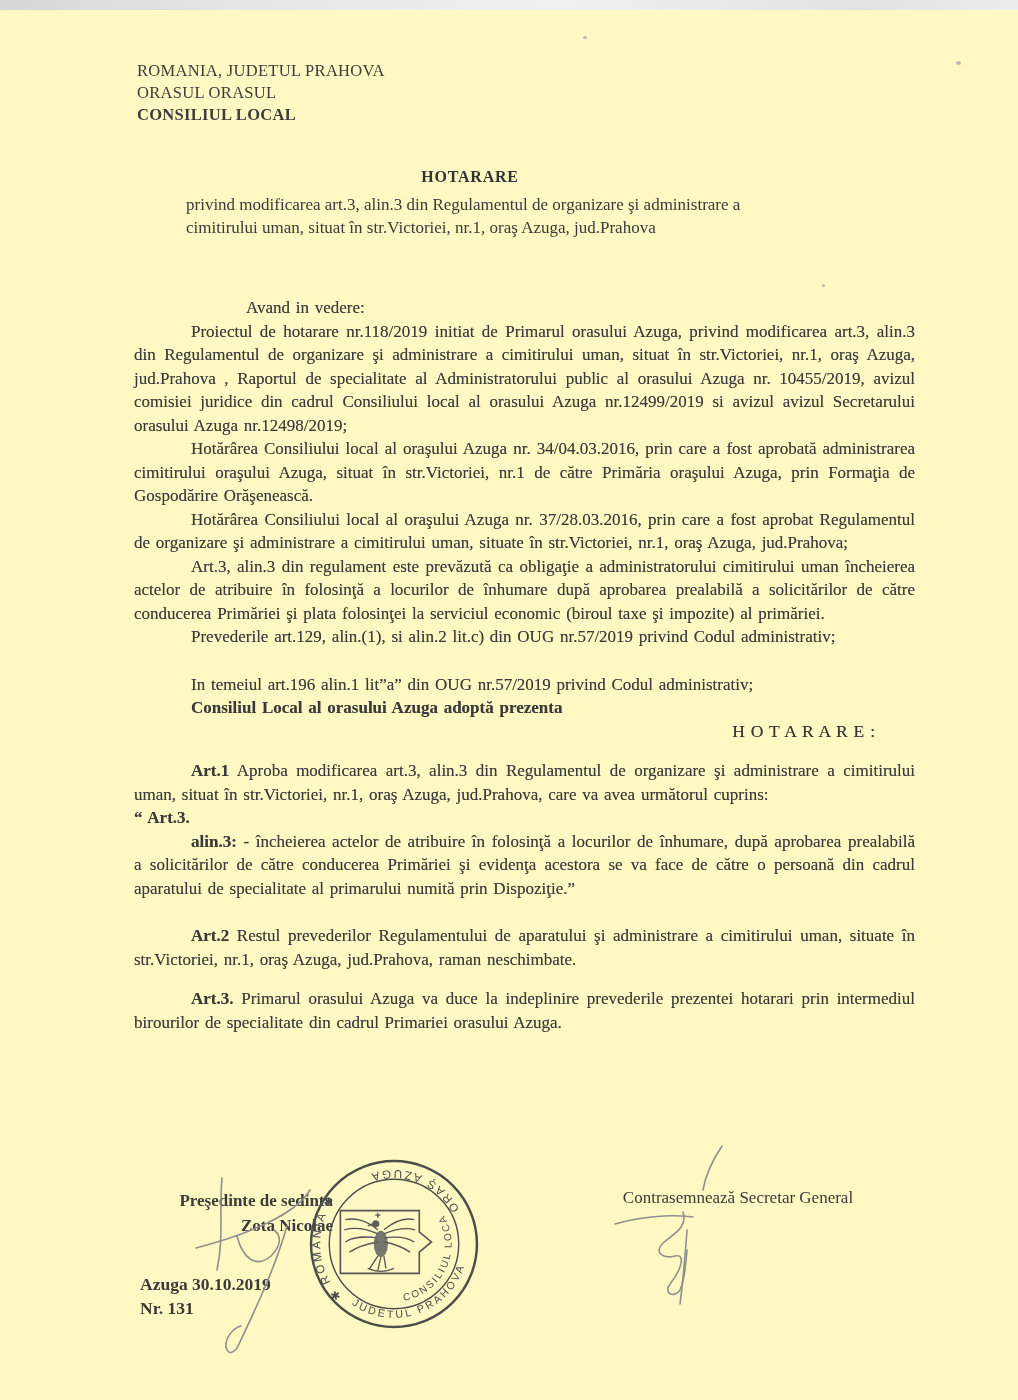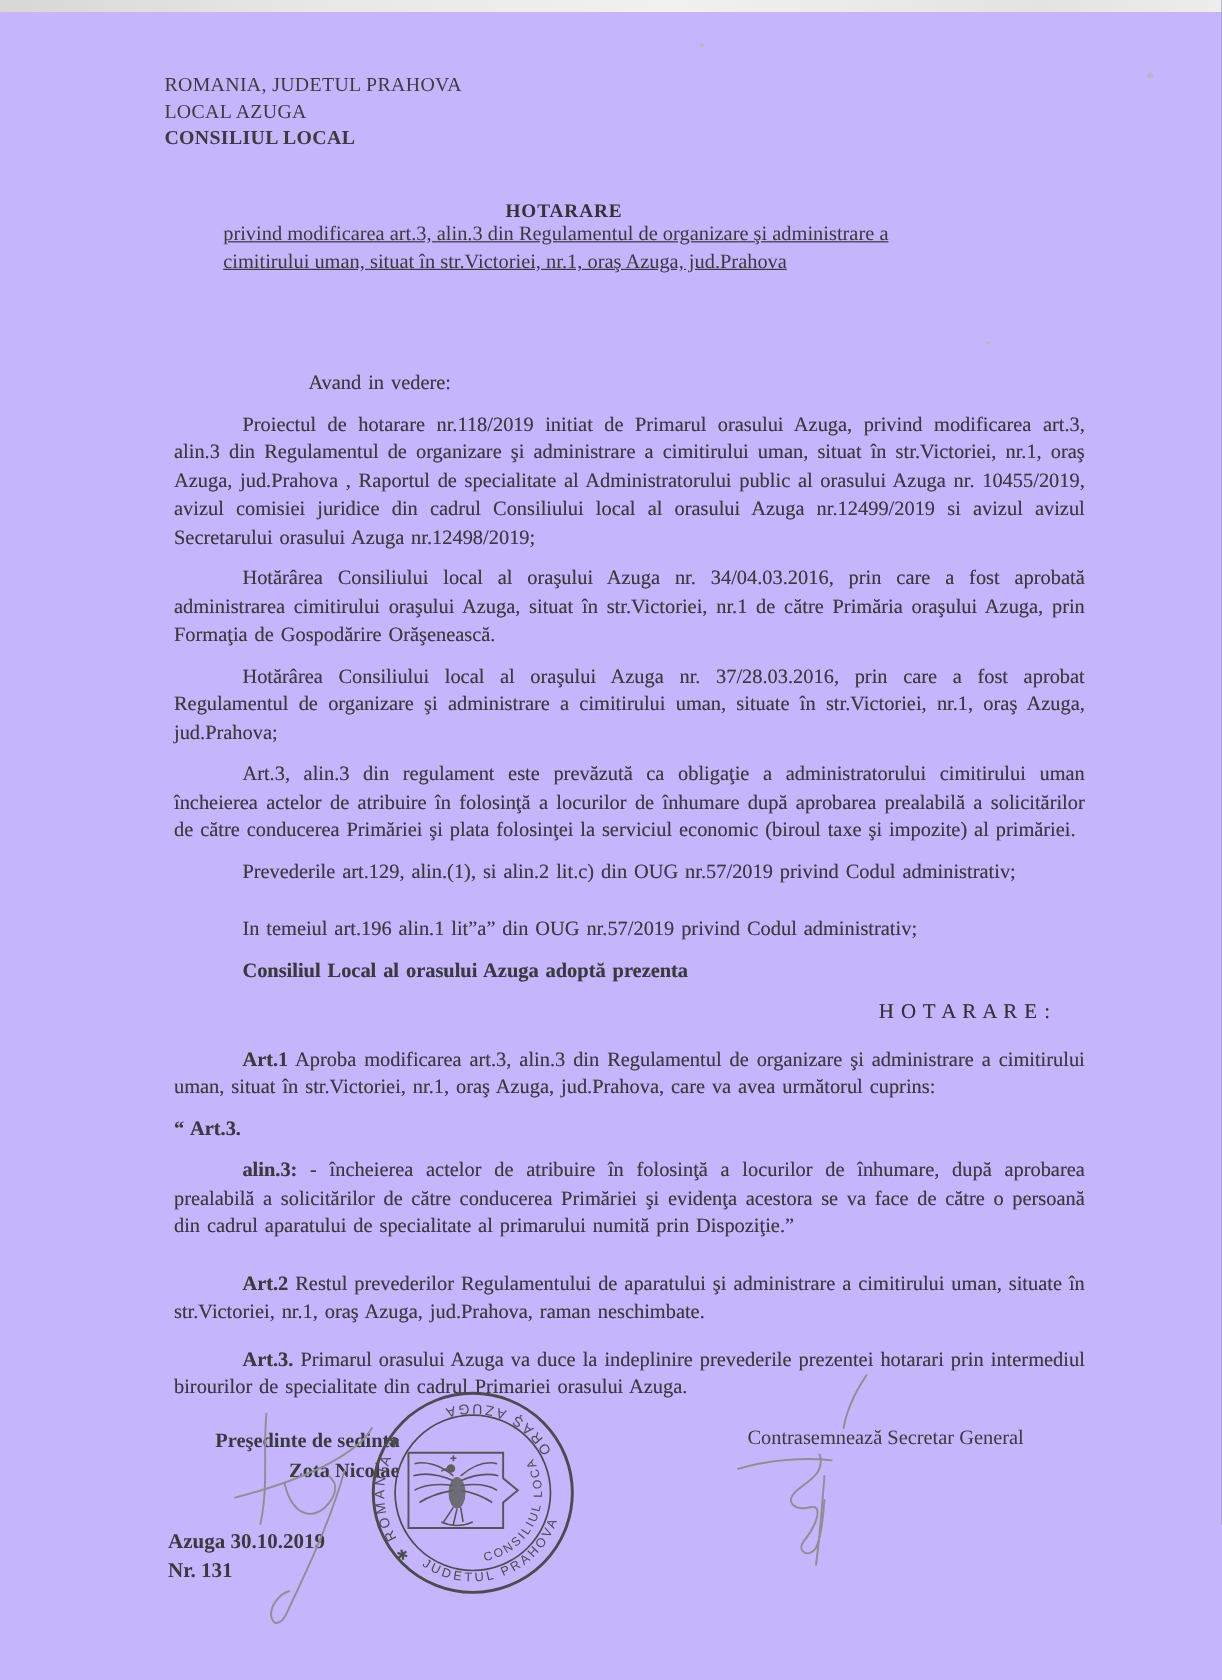--- a/index.html
+++ b/index.html
@@ -1,34 +1,34 @@
 <!DOCTYPE html>
 <html><head>
 <meta charset="utf-8">
 <style>
   html,body{margin:0;padding:0;background:#9a9a9a;}
   .page{
     position:relative;width:1018px;height:1400px;margin:0 auto;
-    background:#c4b5fd;overflow:hidden;
+    background:#fef9c3;overflow:hidden;
     font-family:"Liberation Serif","DejaVu Serif",serif;
     color:#383838;
     -webkit-font-smoothing:antialiased;
   }
   .b{font-weight:bold;}
   .scan-top{position:absolute;top:0;left:0;width:100%;height:10px;
     background:linear-gradient(to right,#d7d7d5 0%,#e7e7e5 25%,#f1f1ef 55%,#e3e3e1 85%,#ededeb 100%);}
   .speck{position:absolute;background:#b9b9b5;border-radius:50%;}
   .header{position:absolute;left:137px;top:60px;font-size:16.5px;line-height:22px;letter-spacing:.3px;color:#3c3c3c;}
   .doc-title{position:absolute;left:137px;top:168px;width:666px;text-align:center;
     font-size:16px;letter-spacing:.8px;color:#333;}
-  .subtitle{position:absolute;left:186px;top:183px;font-size:17px;line-height:23px;color:#3a3a3a;text-decoration:underline;}
+  .subtitle{position:absolute;left:186px;top:193px;font-size:17px;line-height:23px;color:#3a3a3a;}
   .bodytext{position:absolute;left:134px;top:296px;width:781px;
     font-size:17px;line-height:23.5px;text-align:justify;word-spacing:1.5px;color:#3a3a3a;
     text-shadow:0 0 .3px rgba(56,56,56,.5);}
-  .bodytext p{margin:11px;}
+  .bodytext p{margin:0;}
   .intro{text-indent:112px;}
   .para{text-indent:57px;}
   .quoteline{text-indent:0;}
   .gap-top{margin-top:24px !important;}
   .gap-top-sm{margin-top:16px !important;}
   .decision-heading{text-align:right;padding-right:40px;
     font-weight:normal;font-size:17.5px;color:#333;}
   .adoption{margin-top:20px;}
   .sig-left{position:absolute;left:123px;top:1188px;width:210px;text-align:right;
     font-size:17px;line-height:25px;font-weight:bold;color:#3a3a3a;}
@@ -45,21 +45,21 @@
 
 <div class="page">
 
   <div class="scan-top"></div>
   <div class="speck" style="left:583px;top:36px;width:4px;height:3px;"></div>
   <div class="speck" style="left:956px;top:61px;width:5px;height:4px;"></div>
   <div class="speck" style="left:822px;top:284px;width:3px;height:3px;"></div>
 
   <div class="header">
     <div>ROMANIA, JUDETUL PRAHOVA</div>
-    <div>LOCAL  AZUGA</div>
+    <div>ORASUL  ORASUL</div>
     <div class="b">CONSILIUL LOCAL</div>
   </div>
 
   <div class="doc-title b">HOTARARE</div>
   <div class="subtitle">
     <div>privind modificarea art.3, alin.3 din Regulamentul de organizare şi administrare a</div>
     <div>cimitirului uman, situat în str.Victoriei, nr.1, oraş Azuga, jud.Prahova</div>
   </div>
 
   <div class="bodytext">

